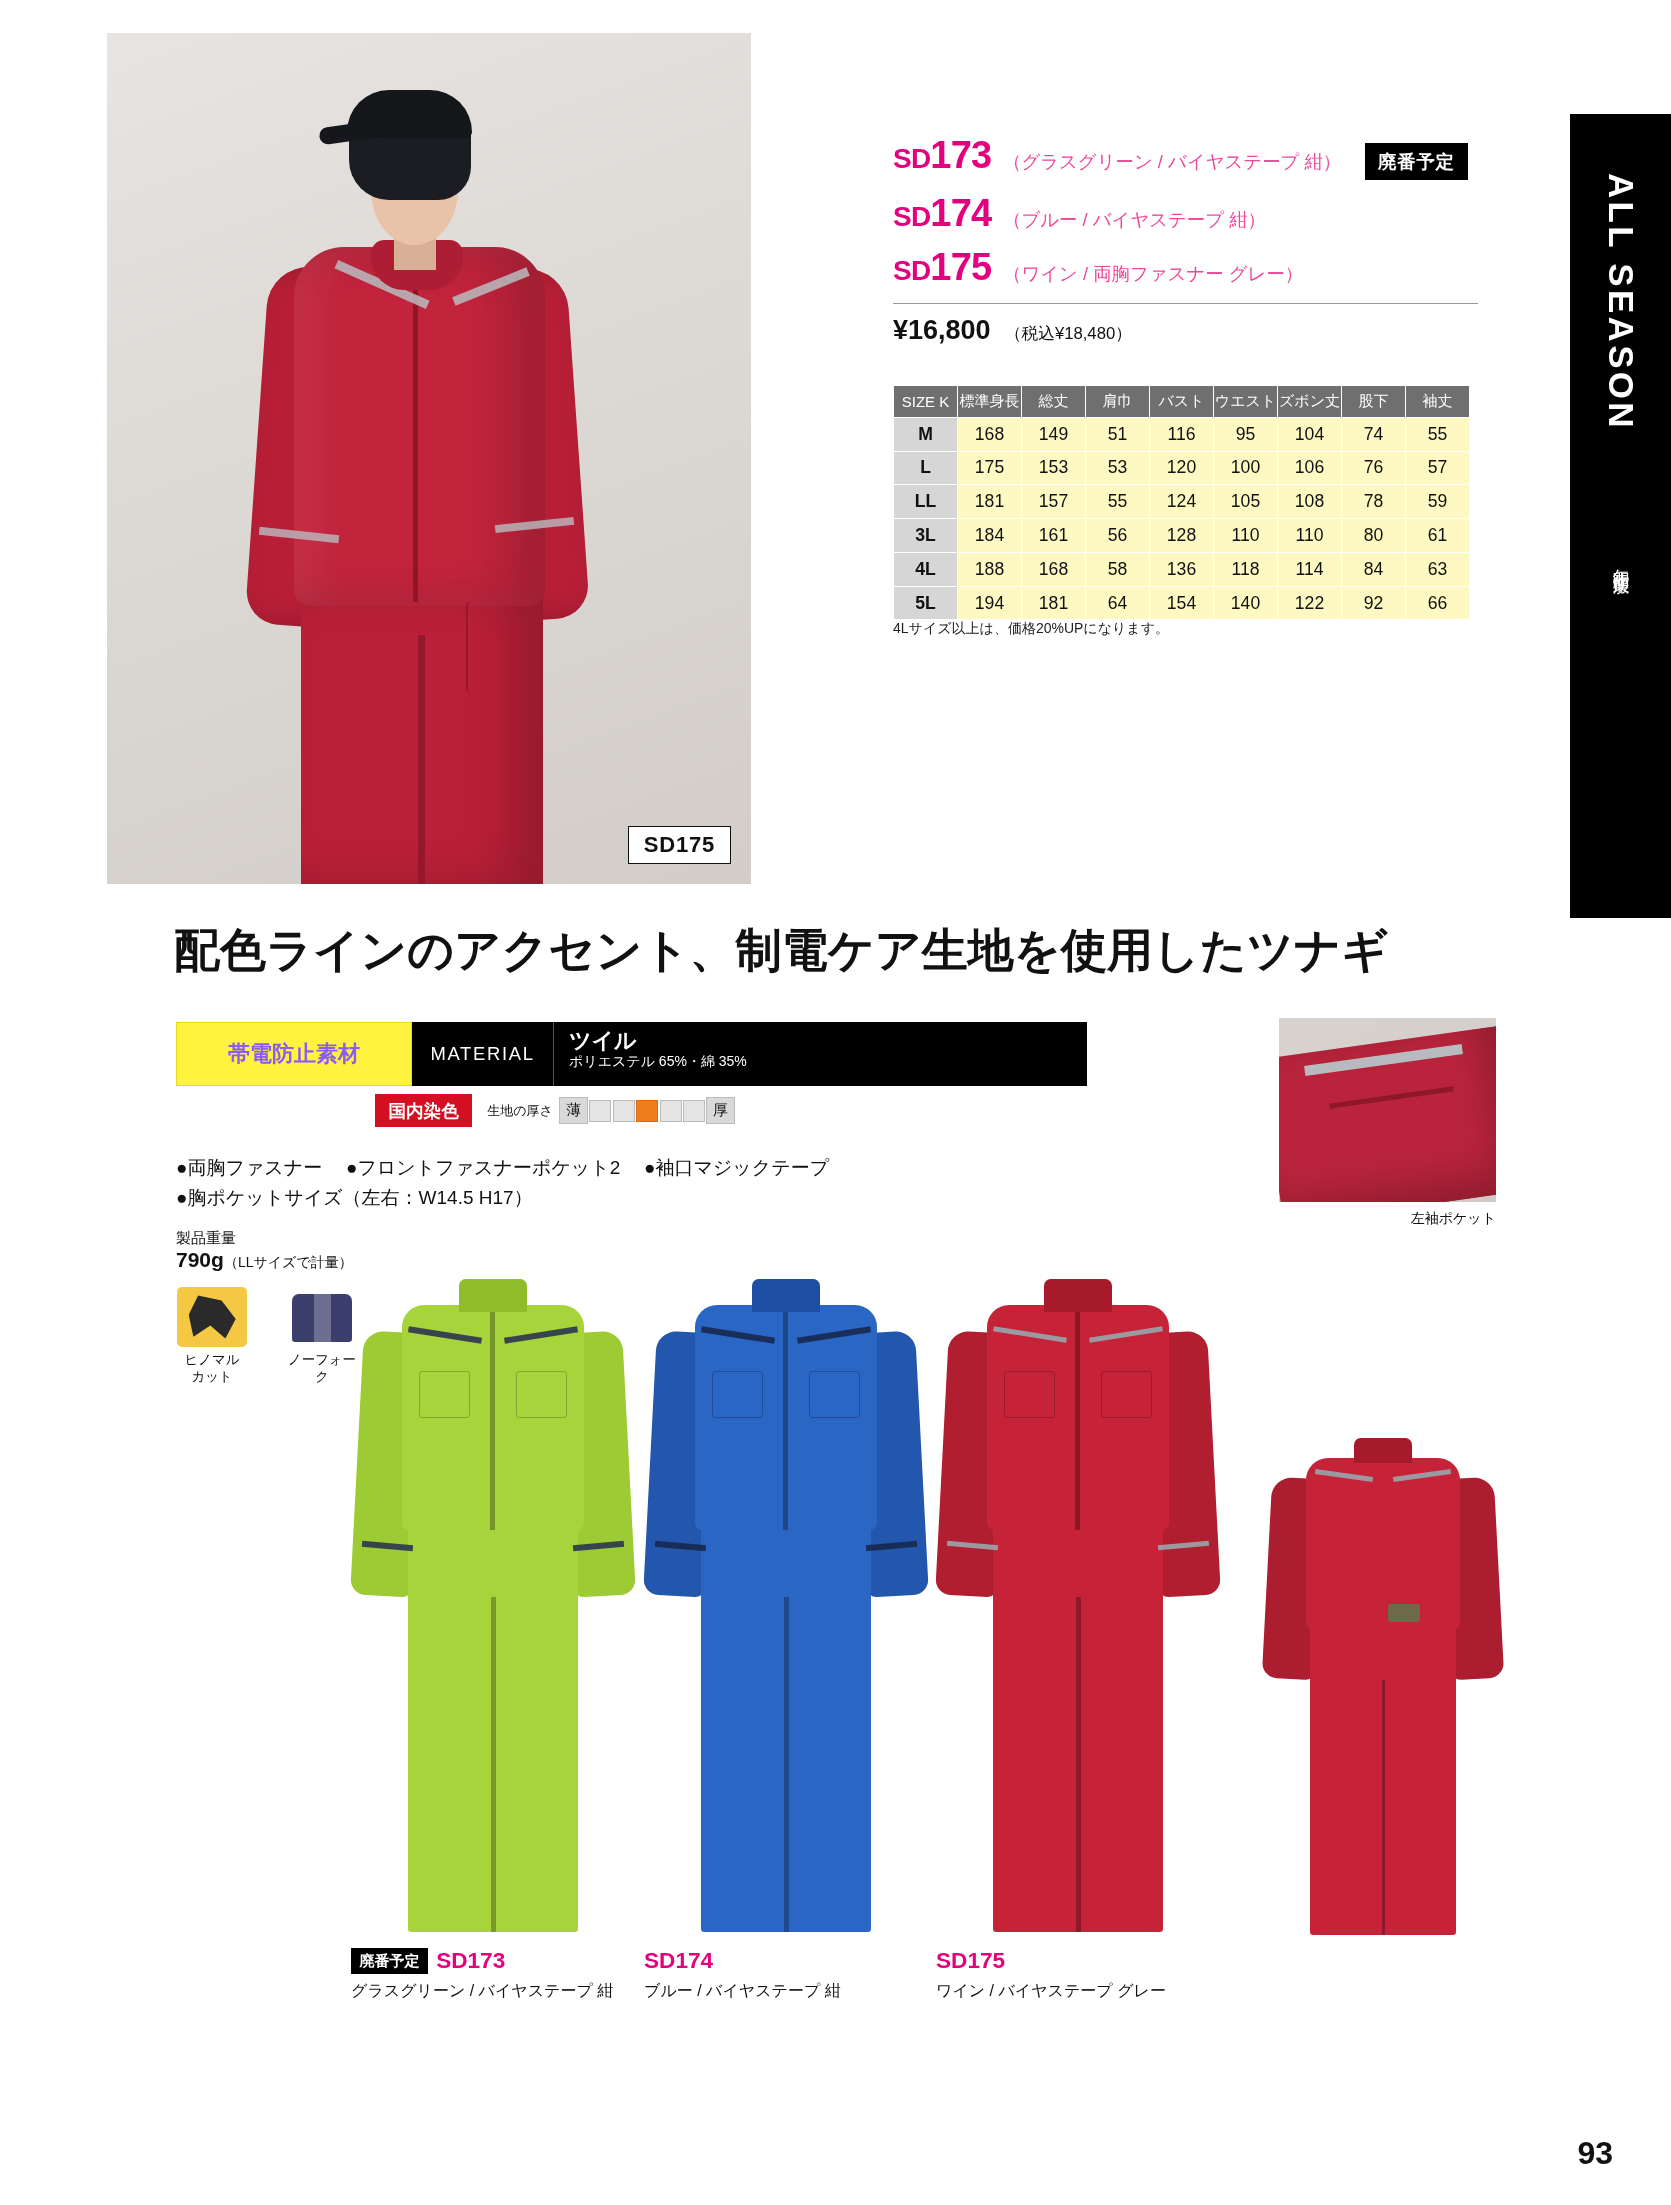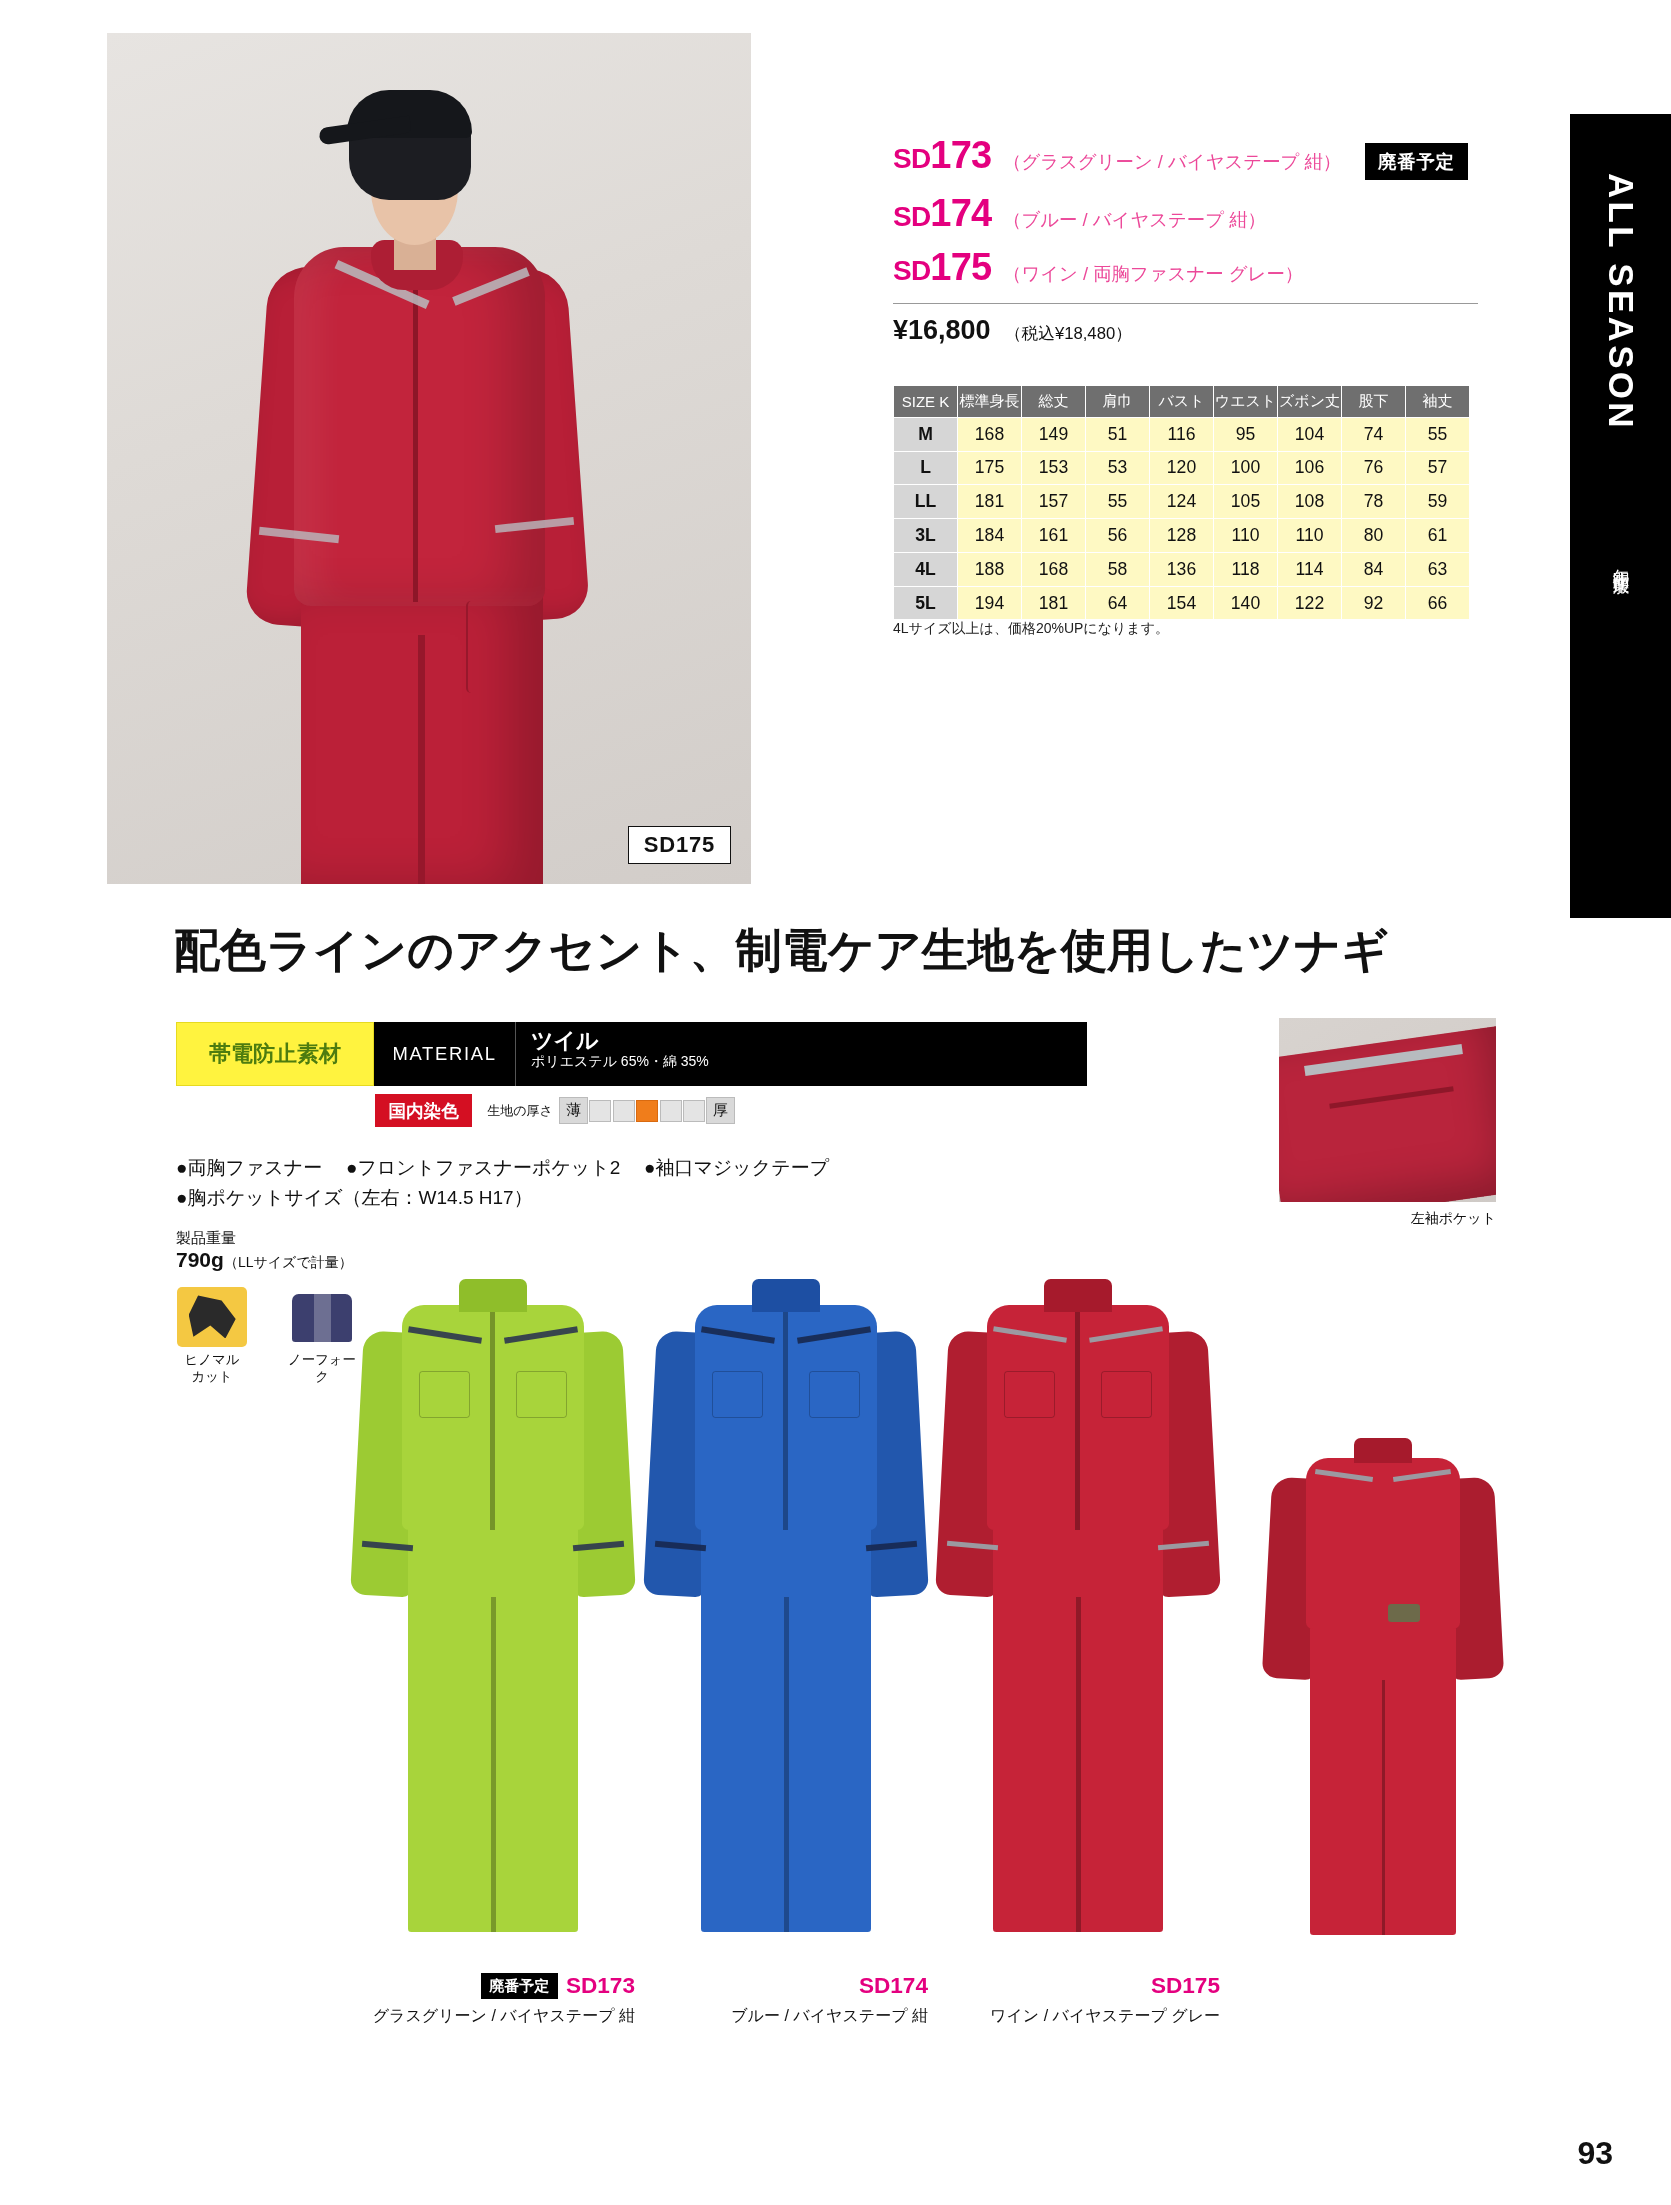--- a/index.html
+++ b/index.html
@@ -183,21 +183,21 @@
   
   .headline {
     position: absolute; left: 174px; top: 920px;
     font-size: 46px; font-weight: bold; letter-spacing: 0px;
   }
 
   
   .mat-wrap { position: absolute; left: 176px; top: 1022px; width: 911px; }
   .mat-row { display: flex; align-items: stretch; }
   .mat-badge {
-    width: 198px; background: #fff33f; color: #4d7c0f;
+    width: 236px; background: #fff33f; color: #8b5cf6;
     display: flex; align-items: center; justify-content: center;
     font-size: 22px; font-weight: bold;
     border: 0.8px solid #e6da20;
   }
   .mat-right { flex: 1; }
   .mat-black {
     background: #000; color: #fff; display: flex; align-items: stretch; height: 64px;
   }
   .mat-label {
     width: 142px; display: flex; align-items: center; justify-content: center;
@@ -280,21 +280,21 @@
   .s-torso { position: absolute; left: 18%; top: 4%; width: 64%; height: 34%; border-radius: 22px 22px 6.7px 6.7px; }
   .s-arm-l { position: absolute; left: 2%; top: 8%; width: 22%; height: 40%; border-radius: 20px 8.4px 10px 15px; transform: rotate(3deg); }
   .s-arm-r { position: absolute; right: 2%; top: 8%; width: 22%; height: 40%; border-radius: 8.4px 20px 15px 10px; transform: rotate(-3deg); }
   .s-legs { position: absolute; left: 20%; top: 37%; width: 60%; height: 62%; border-radius: 5px 5px 3.3px 3.3px; }
   .s-legs:after { content:""; position:absolute; left:49%; top:18%; width:2.5%; height:82%; background: rgba(0,0,0,.28); }
   .s-zip { position: absolute; left: 49%; top: 5%; width: 1.6%; height: 33%; background: rgba(0,0,0,.3); }
   .s-shoulder-line { position: absolute; height: 5.9px; background: #2b3550; opacity: .9; }
   .s-refl { position: absolute; height: 5px; background: #9aa0a6; opacity: .95; }
   .s-pocket { position: absolute; border: 1.7px solid rgba(0,0,0,.22); border-radius: 3.3px; }
 
-  .g-caption { position: absolute; width: 100%; text-align: right; margin-top: 25px; }
+  .g-caption { position: absolute; width: 100%; text-align: left; }
   .g-code { font-size: 22.6px; font-weight: bold; color: #e4007f; }
   .g-desc { font-size: 16px; margin-top: 6.7px; color: #111; }
   .g-haiban {
     display: inline-block; background: #000; color: #fff; font-size: 15px; font-weight: bold;
     padding: 3.3px 8.4px; margin-right: 8.4px; vertical-align: 2.5px;
   }
 
   .page-no {
     position: absolute; right: 59px; bottom: 33px; font-size: 32px; font-weight: bold;
   }

